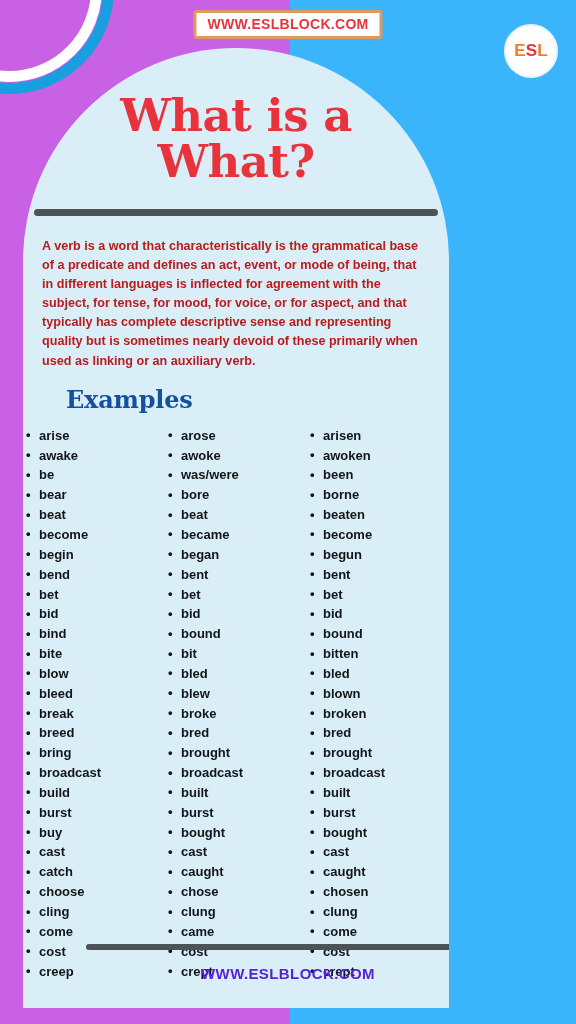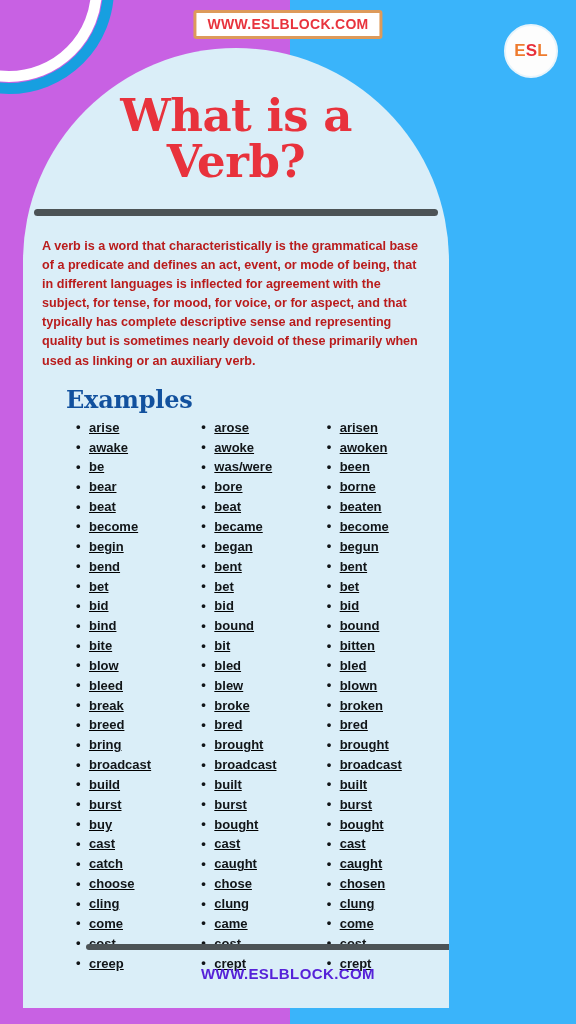--- a/index.html
+++ b/index.html
@@ -148,23 +148,21 @@
     color: #12519e;
     font-family: "DejaVu Serif", serif;
     font-weight: bold;
     font-size: 24px;
     letter-spacing: -0.2px;
   }
 
   
   .columns {
     display: flex;
-    margin-top: 4px;
-    padding-left: 50px;
-    text-decoration: underline;
+    margin-top: 12px;
   }
   .col {
     width: 165px;
   }
   .col ul {
     margin: 0;
     padding-left: 16px;
     list-style: none;
   }
   .col li {
@@ -215,21 +213,21 @@
       <span class="s">S</span>
       <span class="l">L</span>
   </div>
 
   <div class="top-banner">WWW.ESLBLOCK.COM</div>
 
   <div class="card">
 
     <h1 class="title">
       <span>What is a</span>
-      <span class="title-line2">Verb?</span>
+      <span class="title-line2">What?</span>
     </h1>
 
     <div class="divider"></div>
 
     <p class="description">A verb is a word that characteristically is the grammatical base of a predicate and defines an act, event, or mode of being, that in different languages is inflected for agreement with the subject, for tense, for mood, for voice, or for aspect, and that typically has complete descriptive sense and representing quality but is sometimes nearly devoid of these primarily when used as linking or an auxiliary verb.</p>
 
     <h2 class="examples-heading">Examples</h2>
 
     <div class="columns">
 

